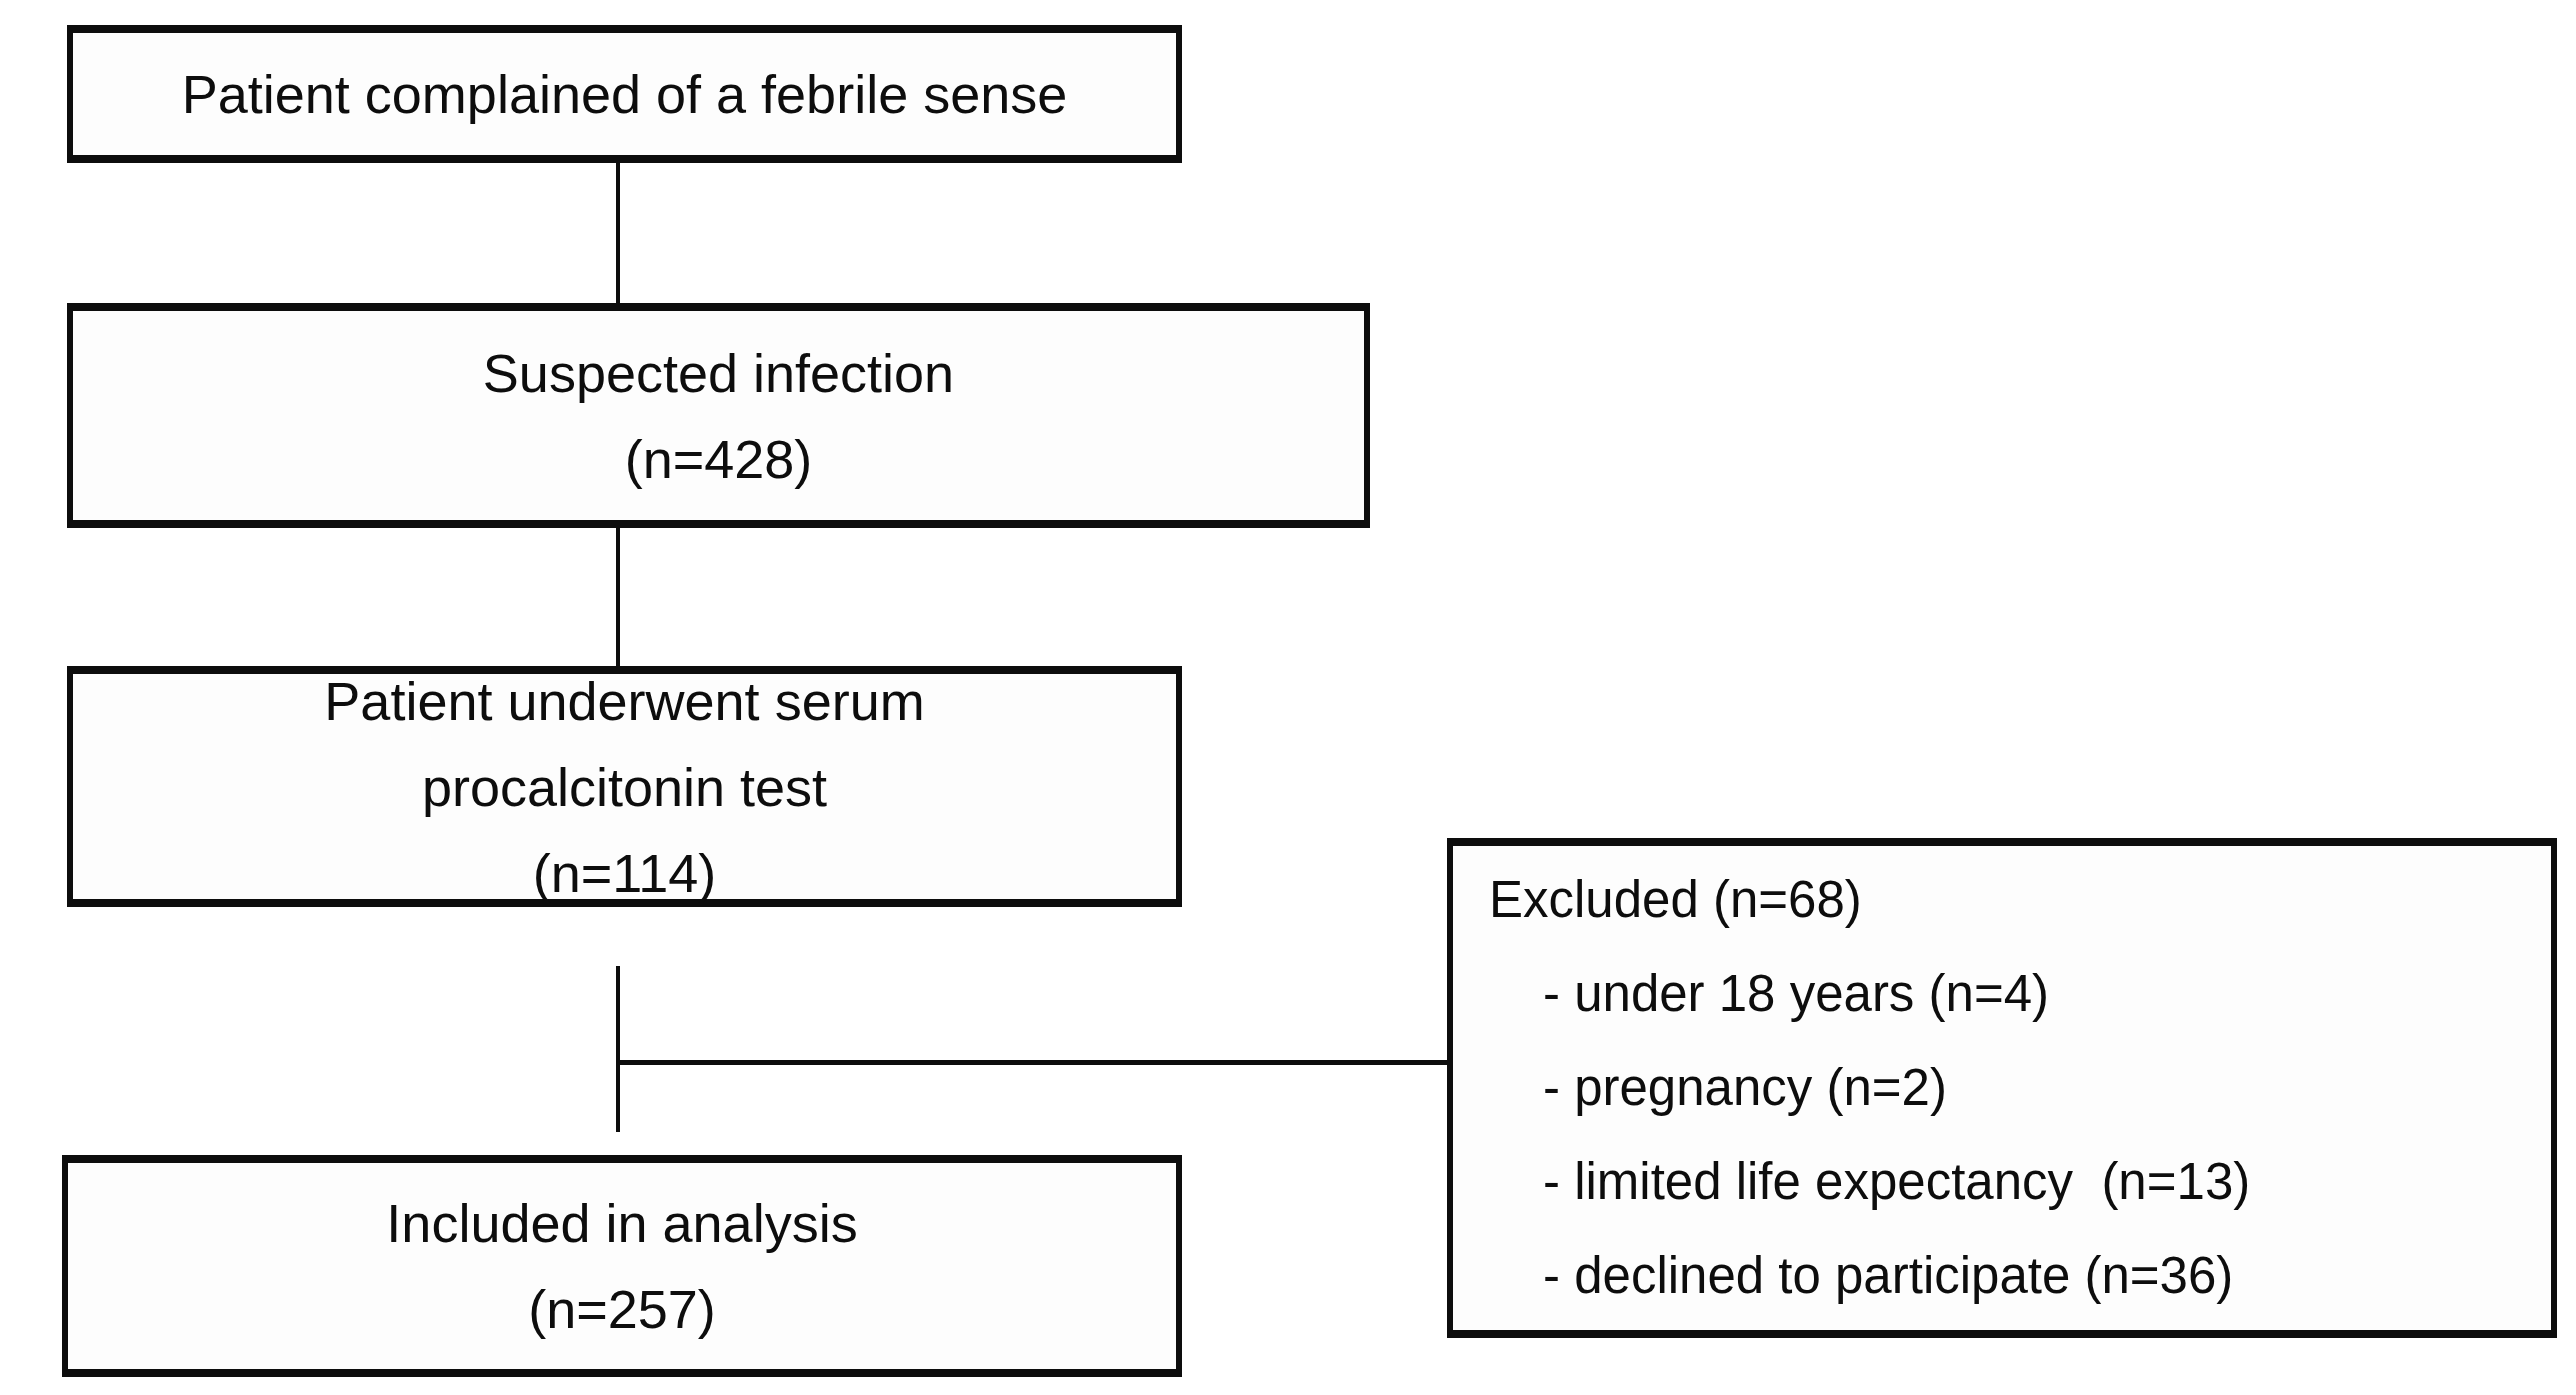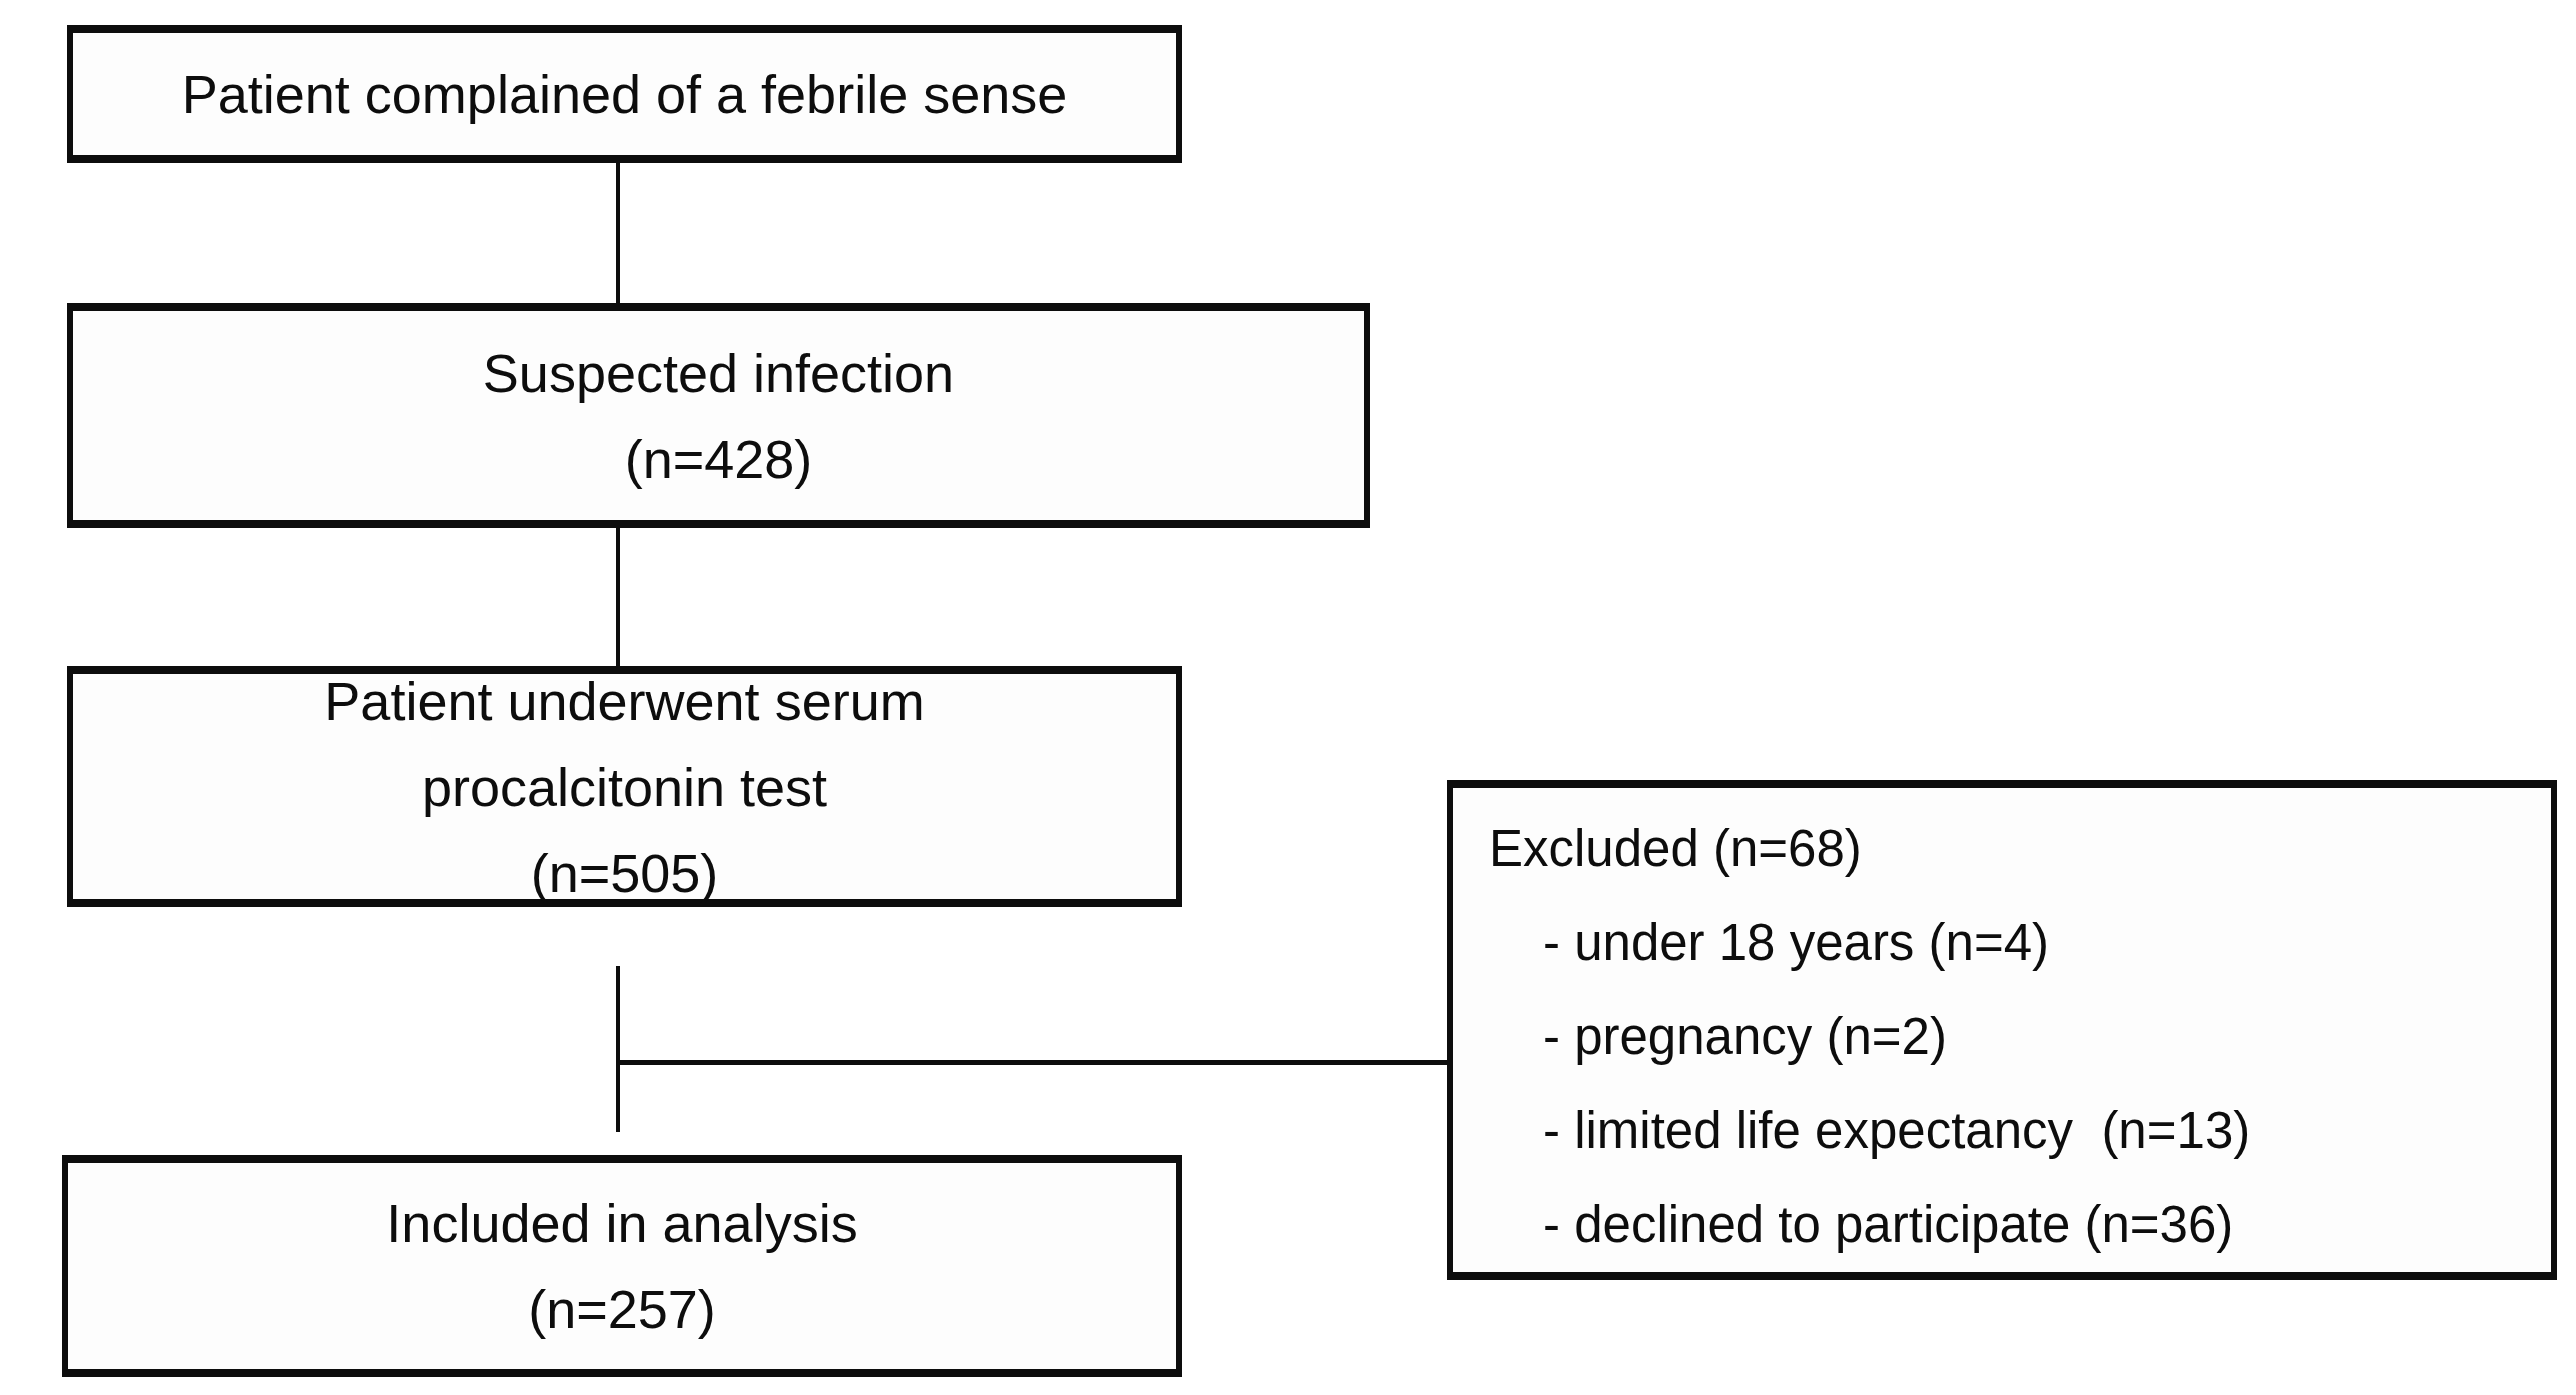--- a/index.html
+++ b/index.html
@@ -42,29 +42,29 @@
   }
 
   #box-complaint   { left:  67px; top:   24.5px; width: 1115px; height: 138px; }
   #box-suspected   { left:  67px; top:  303px; width: 1303px; height: 225px; }
   #box-pct-test    { left:  67px; top:  666px; width: 1115px; height: 241px; }
   #box-included    { left:  62px; top: 1155px; width: 1120px; height: 222px; }
 
   
   #box-excluded {
     position: absolute;
-    left: 1447px; top: 780px;
+    left: 1447px; top: 838px;
     width: 1110px; height: 500px;
     background: #fdfdfd;
     border: 6px solid #0d0d0d;
     border-top-width: 8.2px;
     border-bottom-width: 8.2px;
     display: flex;
     flex-direction: column;
-    justify-content: flex-end;
+    justify-content: center;
     padding-left: 36px;
     text-align: left;
   }
   #box-excluded .title {
     font-size: 51px;
     line-height: 94px;
     white-space: pre;
   }
   #box-excluded .item {
     font-size: 51px;
@@ -97,21 +97,21 @@
   <div class="box" id="box-suspected">
     <div class="line">Suspected infection</div>
     <div class="line">(n=428)</div>
   </div>
 
   <div class="conn" id="conn-v2"></div>
 
   <div class="box" id="box-pct-test">
     <div class="line">Patient underwent serum</div>
     <div class="line">procalcitonin test</div>
-    <div class="line">(n=505)</div>
+    <div class="line">(n=114)</div>
   </div>
 
   <div class="conn" id="conn-v3"></div>
 
   <div class="conn" id="conn-h1"></div>
 
   <div class="box" id="box-included">
     <div class="line">Included in analysis</div>
     <div class="line">(n=257)</div>
   </div>

